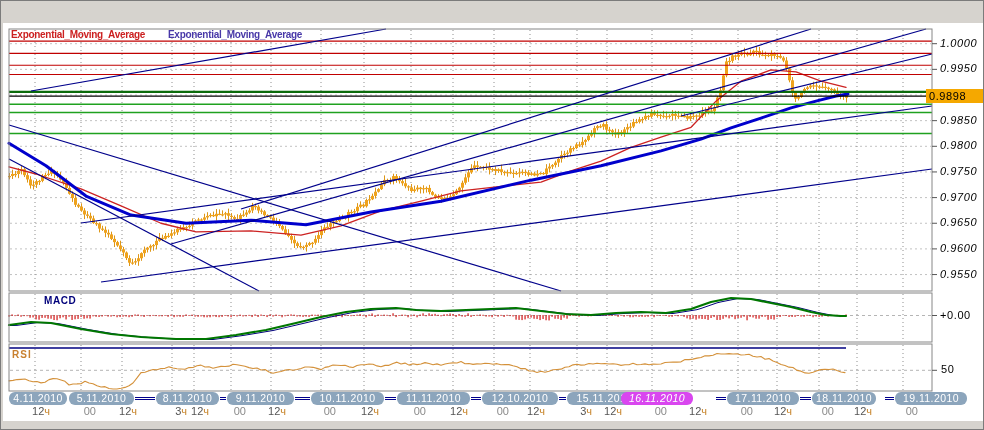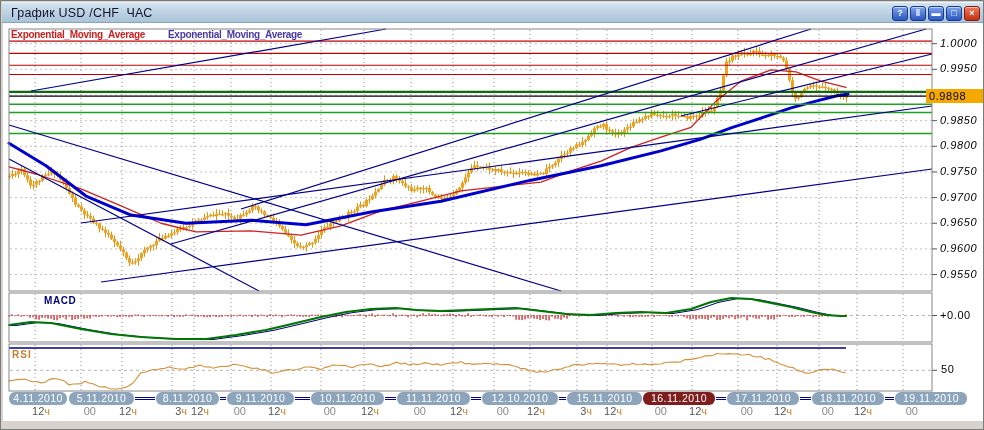--- a/index.html
+++ b/index.html
@@ -30,30 +30,20 @@
   .date-label{position:absolute;top:391px;height:13px;background:#8ca5bc;color:#fff;font-size:10.5px;
               letter-spacing:0.4px;text-align:center;line-height:13px;overflow:hidden;border-radius:6px;}
   .date-sep{position:absolute;top:396px;height:3px;border-top:1px solid #00008b;border-bottom:1px solid #00008b;}
   .time-label{position:absolute;top:404px;width:30px;font-size:11px;text-align:right;line-height:12px;}
   .panel-overlay{position:absolute;background:transparent;}
 </style>
 </head>
 <body>
 
 <div class="window">
-  <div class="titlebar">
-    <span class="title">График USD /CHF  ЧАС</span>
-    <div class="winbtns" id="winbtns">
-        <div class="wbtn">?</div>
-        <div class="wbtn">‖</div>
-        <div class="wbtn">▬</div>
-        <div class="wbtn">□</div>
-        <div class="wbtn close">×</div>
-      </div>
-  </div>
 
   <div class="client-bg"></div>
 
   <svg id="chart-svg" class="chart" width="984" height="430" viewBox="0 0 984 430">
       <rect x="8" y="28" width="923" height="262" fill="#ffffff"></rect>
       <rect x="8" y="292" width="923" height="49" fill="#ffffff"></rect>
       <rect x="8" y="343" width="923" height="47" fill="#ffffff"></rect>
       <line x1="9" y1="42.7" x2="930" y2="42.7" stroke="#c2c2c2" stroke-width="1" stroke-dasharray="2,3"></line>
       <line x1="9" y1="68.35000000000002" x2="930" y2="68.35000000000002" stroke="#c2c2c2" stroke-width="1" stroke-dasharray="2,3"></line>
       <line x1="9" y1="94.00000000000006" x2="930" y2="94.00000000000006" stroke="#c2c2c2" stroke-width="1" stroke-dasharray="2,3"></line>
@@ -1044,25 +1034,25 @@
       <div class="date-sep" style="left: 219px; width: 6px;"></div>
       <div class="date-label" style="left: 226px; width: 67px; background: rgb(140, 165, 188);">9.11.2010</div>
       <div class="date-sep" style="left: 294px; width: 15px;"></div>
       <div class="date-label" style="left: 310px; width: 73px; background: rgb(140, 165, 188);">10.11.2010</div>
       <div class="date-sep" style="left: 384px; width: 11px;"></div>
       <div class="date-label" style="left: 396px; width: 73px; background: rgb(140, 165, 188);">11.11.2010</div>
       <div class="date-sep" style="left: 470px; width: 10px;"></div>
       <div class="date-label" style="left: 481px; width: 76px; background: rgb(140, 165, 188);">12.10.2010</div>
       <div class="date-sep" style="left: 558px; width: 7px;"></div>
       <div class="date-label" style="left: 566px; width: 75px; background: rgb(140, 165, 188);">15.11.2010</div>
-      <div class="date-label" style="left: 642px; width: 72px; background: #7f1d1d;">16.11.2010</div>
+      <div class="date-label" style="left: 620px; width: 72px; background: #d946ef; font-style: italic;">16.11.2010</div>
       <div class="date-sep" style="left: 715px; width: 10px;"></div>
       <div class="date-label" style="left: 726px; width: 72px; background: rgb(140, 165, 188);">17.11.2010</div>
       <div class="date-sep" style="left: 799px; width: 11px;"></div>
-      <div class="date-label" style="left: 811px; width: 72px; background: rgb(140, 165, 188);">18.11.2010</div>
+      <div class="date-label" style="left: 811px; width: 64px; background: rgb(140, 165, 188);">18.11.2010</div>
       <div class="date-sep" style="left: 884px; width: 9px;"></div>
       <div class="date-label" style="left: 894px; width: 72px; background: rgb(140, 165, 188);">19.11.2010</div>
     </div>
   <div id="time-axis">
       <div class="time-label" style="left: 19px;"><span style="color: rgb(85, 85, 85);">12</span><span style="color: rgb(200, 134, 44);">ч</span></div>
       <div class="time-label" style="left: 65px; color: rgb(138, 138, 138);">00</div>
       <div class="time-label" style="left: 106px;"><span style="color: rgb(85, 85, 85);">12</span><span style="color: rgb(200, 134, 44);">ч</span></div>
       <div class="time-label" style="left: 156px;"><span style="color: rgb(85, 85, 85);">3</span><span style="color: rgb(200, 134, 44);">ч</span></div>
       <div class="time-label" style="left: 178px;"><span style="color: rgb(85, 85, 85);">12</span><span style="color: rgb(200, 134, 44);">ч</span></div>
       <div class="time-label" style="left: 215px; color: rgb(138, 138, 138);">00</div>

